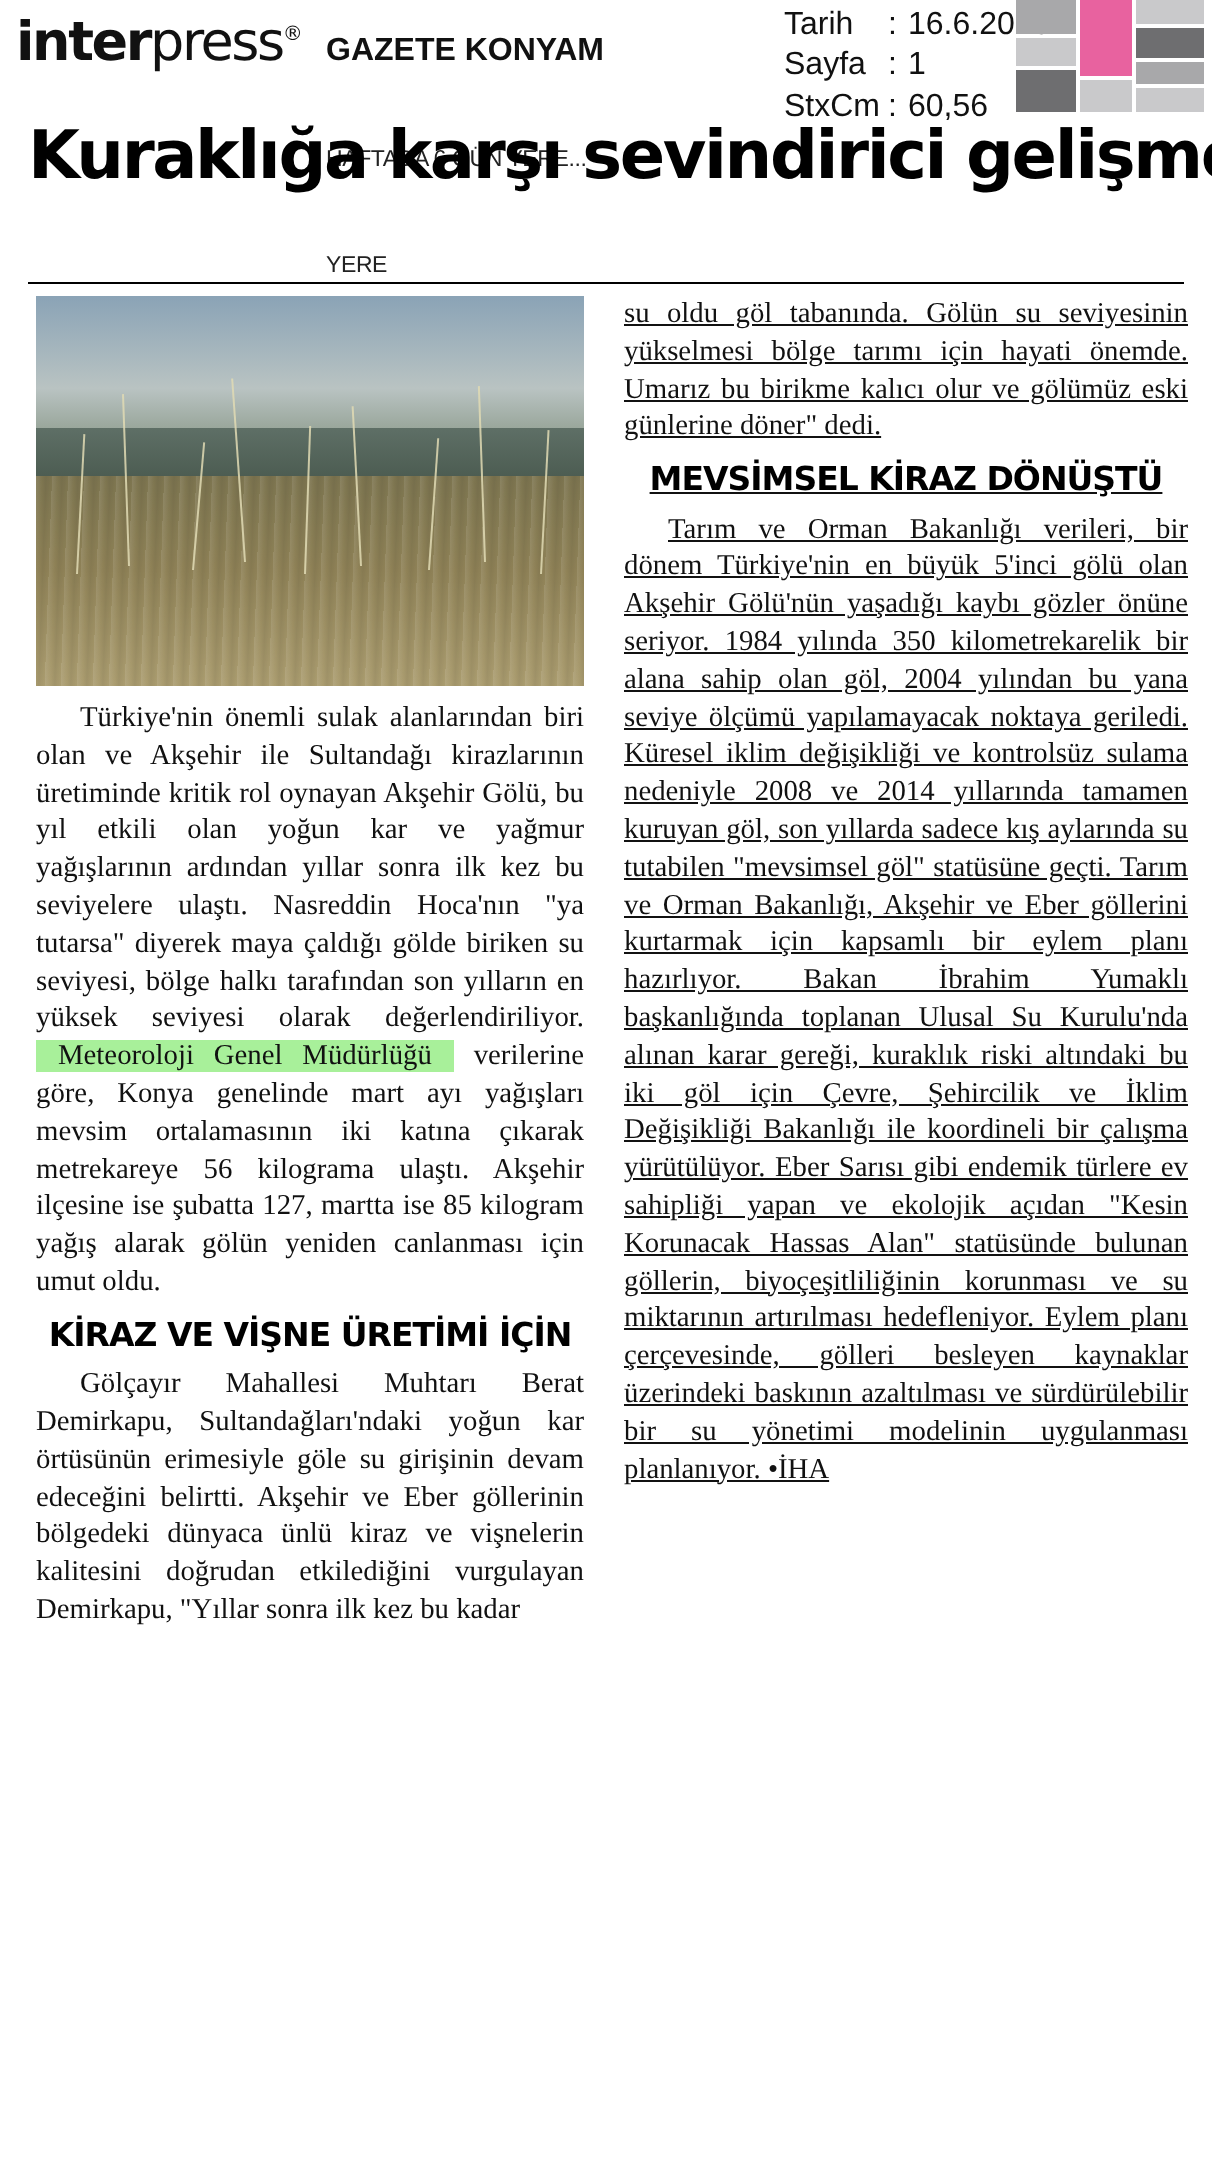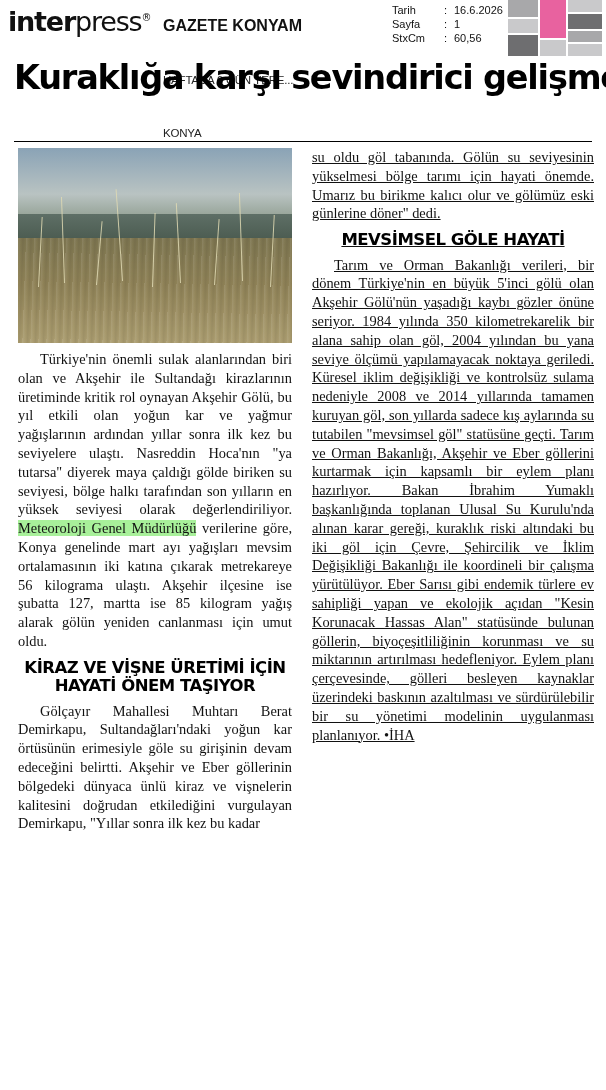--- a/index.html
+++ b/index.html
@@ -58,21 +58,21 @@
     color: #222;
     letter-spacing: -0.2px;
     margin-top: 41px;
   }
 
   .meta {
     position: absolute;
     left: 392px;
     top: 3px;
     font-family: "Liberation Sans", sans-serif;
-    font-size: 11px;
+    font-size: 16px;
     color: #111;
     line-height: 1.28;
   }
   .meta-row { display: flex; }
   .meta-key { width: 52px; }
   .meta-colon { width: 10px; }
   .meta-val { }
 
   .thumb {
     position: absolute;
@@ -156,21 +156,21 @@
     width: 1.4px;
     background: rgba(225,218,180,0.85);
     transform-origin: bottom center;
   }
 
   p { margin: 0; text-indent: 22px; }
   p.noind { text-indent: 0; }
 
   .highlight {
     background: #a8f09a;
-    padding: 0 0;
+    padding: 0 11px;
   }
 
   .subhead {
     font-family: "DejaVu Sans", sans-serif;
     font-weight: bold;
     font-size: 16.5px;
     line-height: 1.12;
     letter-spacing: -0.5px;
     text-align: center;
     text-indent: 0;
@@ -184,21 +184,21 @@
 
 <div class="masthead">
 
   <div class="brand">
     <span>inter</span><span class="light">press</span><span class="reg">®</span>
   </div>
 
   <div class="paper-info">
     <div class="paper-name">GAZETE KONYAM</div>
     <div class="paper-sub">HAFTADA 6 GÜN YERE...</div>
-    <div class="paper-sub">KONYA</div>
+    <div class="paper-sub">YERE</div>
     <div class="paper-sub">SİYASİ</div>
   </div>
 
   <div class="meta">
     <div class="meta-row">
       <span class="meta-key">Tarih</span>
       <span class="meta-colon">:</span>
       <span class="meta-val">16.6.2026</span>
     </div>
     <div class="meta-row">
@@ -249,25 +249,24 @@
     <div class="stalk" style="left:162px; bottom:60px; height:80px; transform:rotate(-3deg);"></div>
     <div class="stalk" style="left:196px; bottom:58px; height:66px; transform:rotate(4deg);"></div>
     <div class="stalk" style="left:224px; bottom:62px; height:88px; transform:rotate(-2deg);"></div>
     <div class="stalk" style="left:252px; bottom:56px; height:72px; transform:rotate(3deg);"></div>
   </div>
 
   <p><span>Türkiye'nin önemli sulak alanlarından biri olan ve Akşehir ile Sultandağı kirazlarının üretiminde kritik rol oynayan Akşehir Gölü, bu yıl etkili olan yoğun kar ve yağmur yağışlarının ardından yıllar sonra ilk kez bu seviyelere ulaştı. Nasreddin Hoca'nın "ya tutarsa" diyerek maya çaldığı gölde biriken su seviyesi, bölge halkı tarafından son yılların en yüksek seviyesi olarak değerlendiriliyor. </span><span class="highlight">Meteoroloji Genel Müdürlüğü</span><span> verilerine göre, Konya genelinde mart ayı yağışları mevsim ortalamasının iki katına çıkarak metrekareye 56 kilograma ulaştı. Akşehir ilçesine ise şubatta 127, martta ise 85 kilogram yağış alarak gölün yeniden canlanması için umut oldu.</span></p>
 
   <div class="subhead left-sub">
     <div>KİRAZ VE VİŞNE ÜRETİMİ İÇİN</div>
-    <div>HAYATİ ÖNEM TAŞIYOR</div>
   </div>
 
   <p>Gölçayır Mahallesi Muhtarı Berat Demirkapu, Sultandağları'ndaki yoğun kar örtüsünün erimesiyle göle su girişinin devam edeceğini belirtti. Akşehir ve Eber göllerinin bölgedeki dünyaca ünlü kiraz ve vişnelerin kalitesini doğrudan etkilediğini vurgulayan Demirkapu, "Yıllar sonra ilk kez bu kadar</p>
 </div>
 
 <div class="col col-right">
   <p class="noind">su oldu göl tabanında. Gölün su seviyesinin yükselmesi bölge tarımı için hayati önemde. Umarız bu birikme kalıcı olur ve gölümüz eski günlerine döner" dedi.</p>
 
-  <div class="subhead">MEVSİMSEL GÖLE HAYATİ</div>
+  <div class="subhead">MEVSİMSEL KİRAZ DÖNÜŞTÜ</div>
 
   <p>Tarım ve Orman Bakanlığı verileri, bir dönem Türkiye'nin en büyük 5'inci gölü olan Akşehir Gölü'nün yaşadığı kaybı gözler önüne seriyor. 1984 yılında 350 kilometrekarelik bir alana sahip olan göl, 2004 yılından bu yana seviye ölçümü yapılamayacak noktaya geriledi. Küresel iklim değişikliği ve kontrolsüz sulama nedeniyle 2008 ve 2014 yıllarında tamamen kuruyan göl, son yıllarda sadece kış aylarında su tutabilen "mevsimsel göl" statüsüne geçti. Tarım ve Orman Bakanlığı, Akşehir ve Eber göllerini kurtarmak için kapsamlı bir eylem planı hazırlıyor. Bakan İbrahim Yumaklı başkanlığında toplanan Ulusal Su Kurulu'nda alınan karar gereği, kuraklık riski altındaki bu iki göl için Çevre, Şehircilik ve İklim Değişikliği Bakanlığı ile koordineli bir çalışma yürütülüyor. Eber Sarısı gibi endemik türlere ev sahipliği yapan ve ekolojik açıdan "Kesin Korunacak Hassas Alan" statüsünde bulunan göllerin, biyoçeşitliliğinin korunması ve su miktarının artırılması hedefleniyor. Eylem planı çerçevesinde, gölleri besleyen kaynaklar üzerindeki baskının azaltılması ve sürdürülebilir bir su yönetimi modelinin uygulanması planlanıyor. •İHA</p>
 </div>
 
 </body></html>

